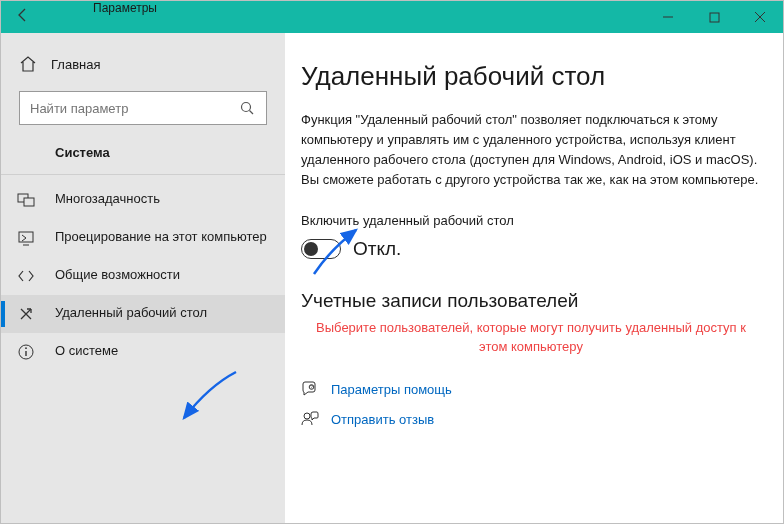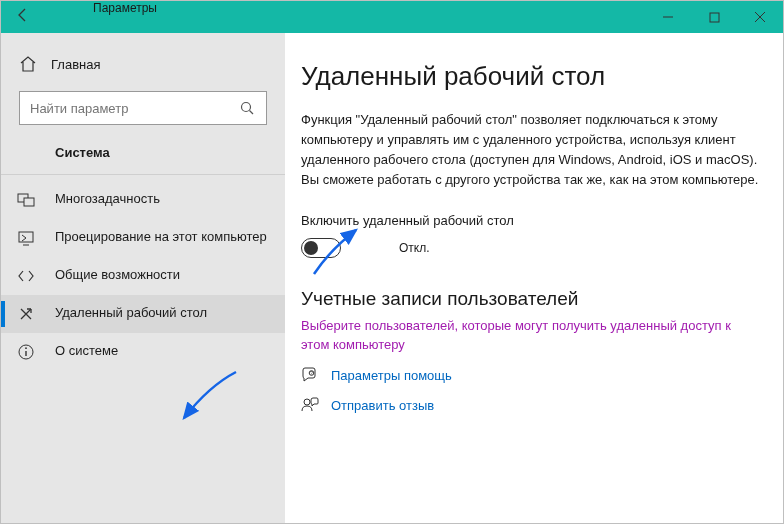--- a/index.html
+++ b/index.html
@@ -129,32 +129,33 @@
   }
   .toggle-row { display:flex; align-items:center; gap: 12px; margin-bottom: 30px; }
   .toggle {
     width: 40px; height: 20px; border: 1px solid #333; border-radius: 20px;
     position: relative; background: #fff; cursor:pointer;
   }
   .toggle .knob {
     position:absolute; left:2px; top:2px; width:14px; height:14px; border-radius:50%;
     background:#333;
   }
-  .toggle-state { font-size: 12px; margin-left: 46px; }
+  .toggle-state { font-size: 19px; }
   .main h2 {
     font-size: 19px;
     font-weight: 400;
     margin-bottom: 6px;
   }
   .link {
-    color: #a21caf;
+    color: #ef4444;
     font-size: 13px;
     line-height: 1.5;
     cursor: pointer;
-    margin-bottom: 12px;
+    margin-bottom: 24px;
+    text-align: center;
   }
   .help-row {
     display:flex; align-items:center; gap: 12px;
     margin-bottom: 12px;
   }
   .help-row .lbl { color: #0067c0; font-size: 13px; cursor:pointer; }
 
   
   .arrow {
     position: absolute;

